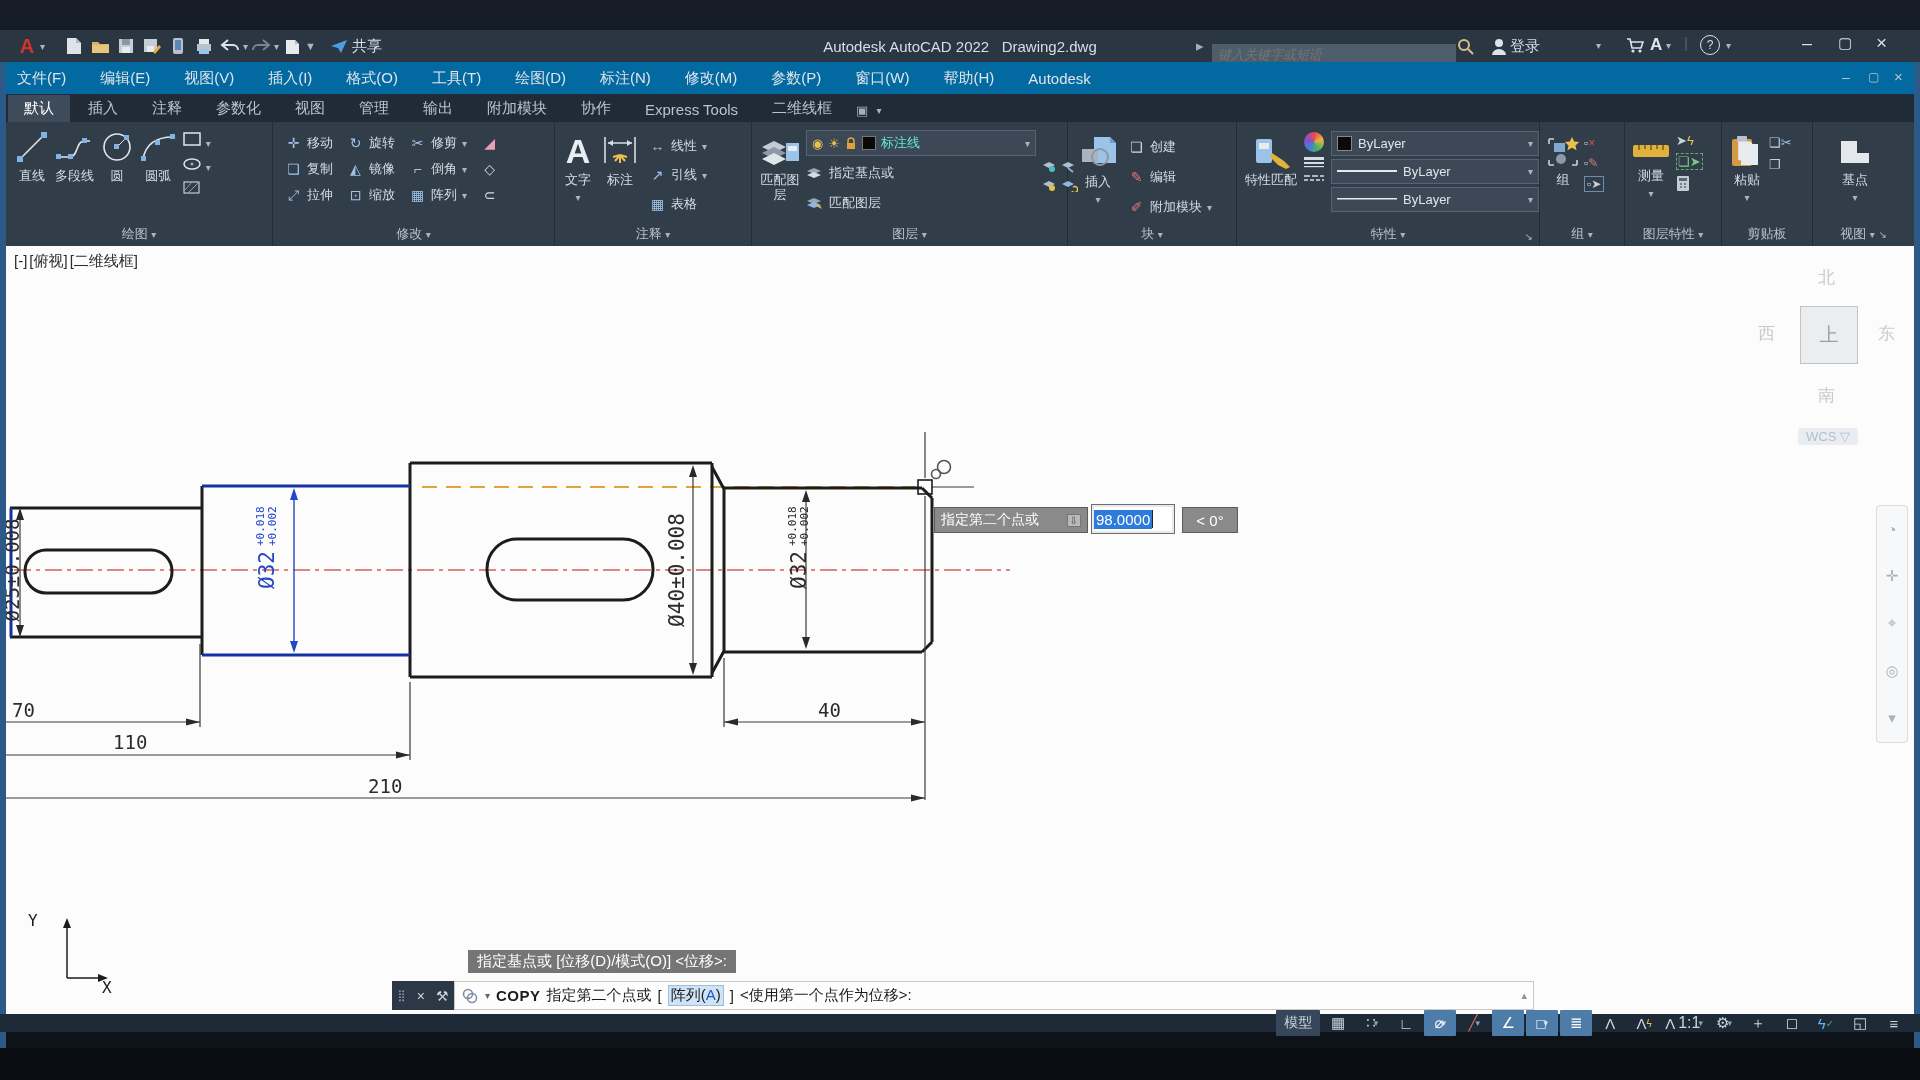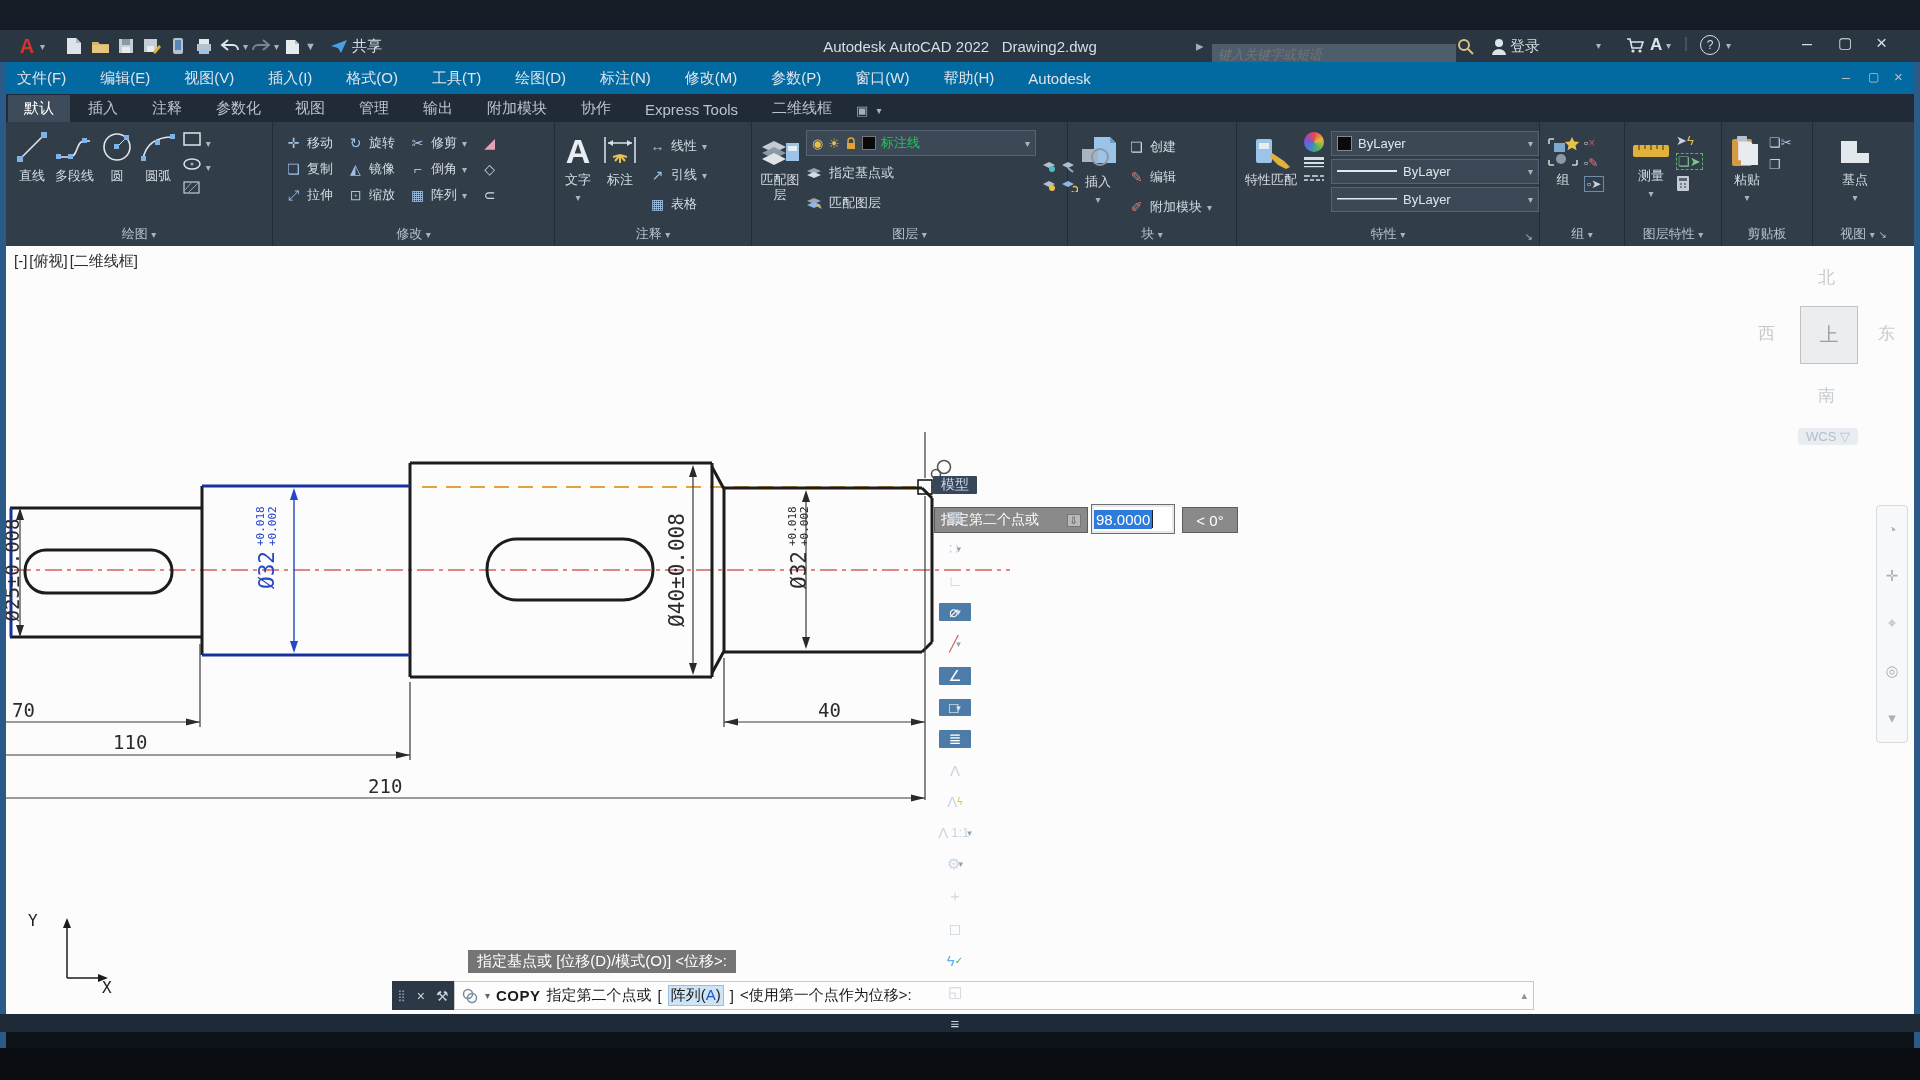--- a/index.html
+++ b/index.html
@@ -24,21 +24,21 @@
   
   #canvas{left:6px;top:246px;width:1908px;height:768px;background:#fcfcfc;overflow:hidden;}
   #lborder{left:0;top:62px;width:6px;height:986px;background:#2c5a88;}
   #rborder{left:1914px;top:62px;width:6px;height:986px;background:#2c5a88;}
   
   .dyn{position:absolute;box-sizing:border-box;font-size:14px;display:flex;align-items:center;}
   
   #cmddark{left:386px;top:735px;width:62px;height:29px;background:#2c3845;color:#cfd7df;display:flex;align-items:center;justify-content:space-around;font-size:14px;}
   #cmdwhite{left:448px;top:735px;width:1080px;height:29px;background:#fdfdfd;border:1px solid #c8c8c8;box-sizing:border-box;display:flex;align-items:center;gap:6px;font-size:15px;color:#1b1b1b;padding:0 6px;}
   
-  #statusbar{left:0;top:1014px;width:1920px;height:18px;background:#1f2a38;display:flex;align-items:center;justify-content:flex-end;padding-right:10px;box-sizing:border-box;gap:14px;flex-direction:column;}
+  #statusbar{left:0;top:1014px;width:1920px;height:18px;background:#1f2a38;display:flex;align-items:center;justify-content:flex-end;padding-right:10px;box-sizing:border-box;gap:2px;}
   .st{min-width:26px;height:26px;display:flex;align-items:center;justify-content:center;color:#c9d4df;font-size:15px;border-radius:1px;padding:0 3px;}
   .st.on{background:#4e7ca9;color:#fff;}
   .stv{color:#8fa0b0;font-size:9px;margin-left:-2px;}
   #bottomstrip{left:0;top:1048px;width:1920px;height:32px;background:#0a0e13;}
   
   .vc{color:#c7cbce;font-size:17px;position:absolute;}
   
   #navbar{left:1870px;top:259px;width:30px;height:236px;background:rgba(246,247,248,0.92);border:1px solid #d9dbdd;border-radius:4px;display:flex;flex-direction:column;align-items:center;justify-content:space-around;color:#aab0b5;font-size:15px;}
   svg text{font-family:"DejaVu Sans Mono",monospace;}
 </style>
@@ -355,21 +355,21 @@
           </span>
         <span style="display:inline-flex;flex-direction:column;gap:4px;padding-top:2px;">
           <span style="display:flex;align-items:center;gap:5px;background:#3c4856;border:1px solid #566374;height:24px;width:218px;padding:0 5px;">
             <span style="color:#e8c14d;font-size:13px;">◉</span>
             <span style="color:#e8c14d;font-size:13px;">☀</span>
             <svg width="12" height="13">
                 <path d="M3 6 V4 a3 3 0 0 1 6 0 v2" stroke="#e0a33c" stroke-width="1.5" fill="none"></path>
                 <rect x="2" y="6" width="8" height="6" fill="#e0a33c"></rect>
               </svg>
             <span style="color:#0a0a0a;font-size:13px;background:#0a0a0a;width:12px;height:12px;display:inline-block;border:1px solid #777;"></span>
-            <span style="color:#22c55e;font-size:13px;">标注线</span>
+            <span style="color:#5eead4;font-size:13px;">标注线</span>
             <span class="arrow" style="margin-left:auto;">▾</span>
           </span>
           <span class="sbtn">
               <svg width="18" height="14">
                 <path d="M1 5 l7 -3 7 3 -7 3 z" fill="#9aa6b2"></path>
                 <path d="M1 9 l7 -3 7 3 -7 3 z" fill="#d7dde3"></path>
               </svg>
               <span>指定基点或</span>
             </span>
           <span class="sbtn">
@@ -733,21 +733,21 @@
         <span class="stv" style="color:#dbe6f0;">▾</span>
       </span>
     <span class="st on">≣</span>
     <span class="st">Λ</span>
     <span class="st">
         <span>Λ</span>
         <span style="color:#e8c14d;font-size:10px;">ϟ</span>
       </span>
     <span class="st">
         <span>Λ</span>
-        <span style="font-size:13px;margin-left:3px;">1:1</span>
+        <span style="font-size:16px;margin-left:3px;">1:1</span>
         <span class="stv">▾</span>
       </span>
     <span class="st">
         <span>⚙</span>
         <span class="stv">▾</span>
       </span>
     <span class="st">＋</span>
     <span class="st">◻</span>
     <span class="st">
         <span style="color:#63b1f0;">ϟ</span>

